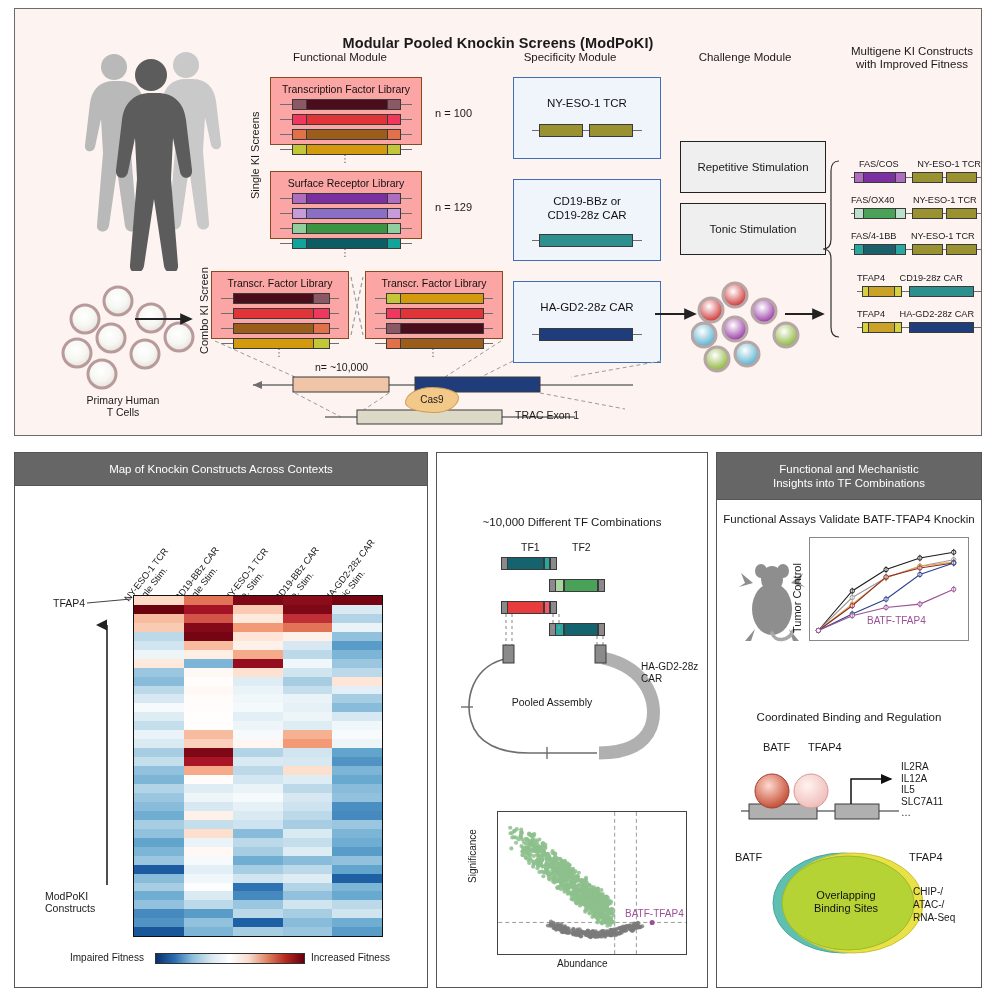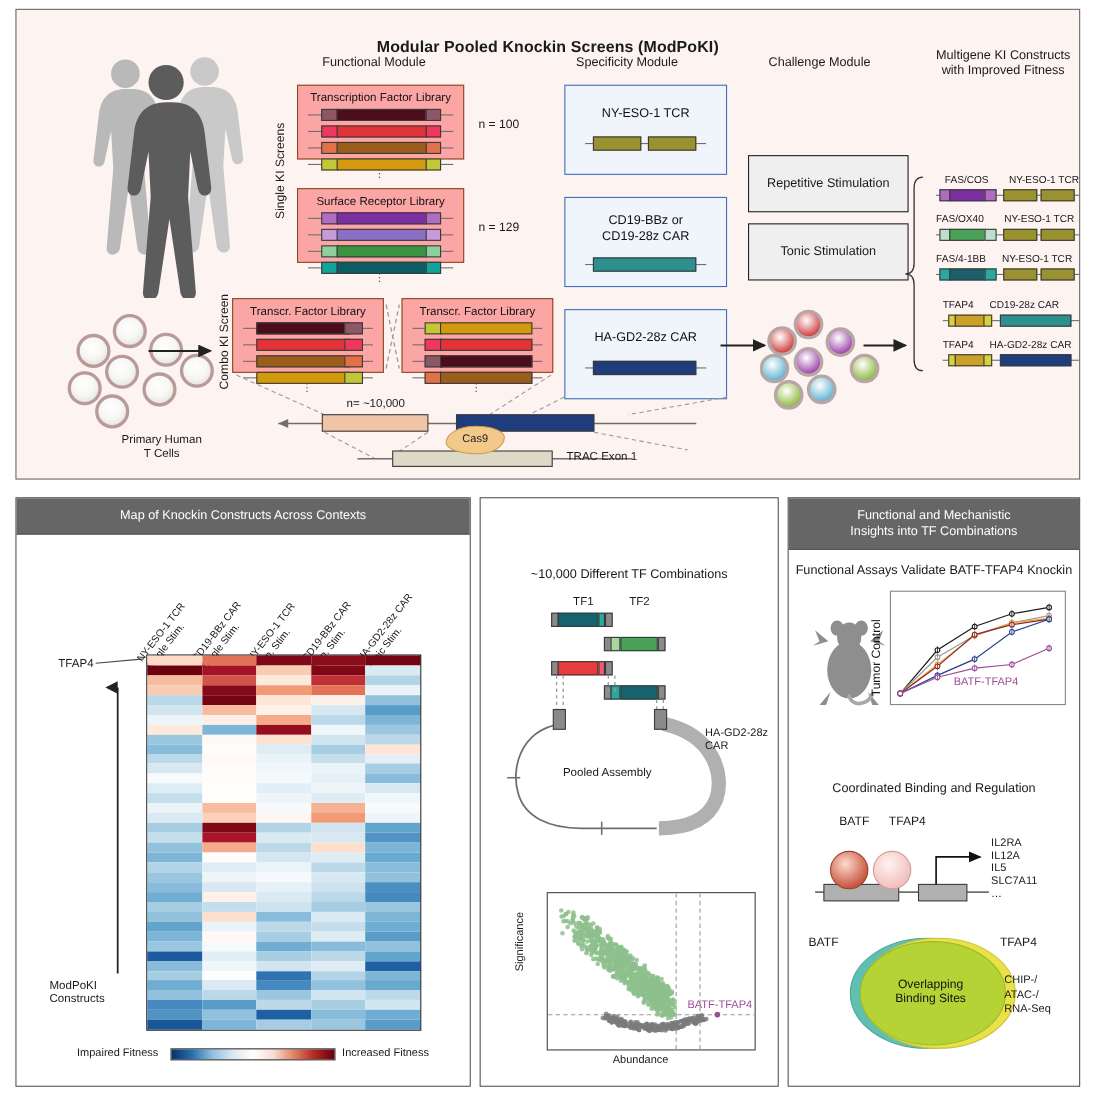--- a/index.html
+++ b/index.html
@@ -140,21 +140,21 @@
         <circle cx="30" cy="48" r="14"></circle>
           <circle cx="63" cy="30" r="14"></circle>
         <circle cx="96" cy="47" r="14"></circle>
           <circle cx="22" cy="82" r="14"></circle>
         <circle cx="56" cy="67" r="14"></circle>
           <circle cx="90" cy="83" r="14"></circle>
         <circle cx="124" cy="66" r="14"></circle>
           <circle cx="47" cy="103" r="14"></circle>
       </g>
     </svg>
-    <div class="smalltxt" style="left:72px;top:385px;text-align:center;width:120px;">
+    <div class="smalltxt" style="left:48px;top:385px;text-align:center;width:120px;">
       <span>Primary Human</span><br>
       <span>T Cells</span>
     </div>
 
     <div class="col-head" style="left:240px;top:42px;width:170px;">Functional Module</div>
     <div class="col-head" style="left:475px;top:42px;width:160px;">Specificity Module</div>
     <div class="col-head" style="left:650px;top:42px;width:160px;">Challenge Module</div>
     <div class="col-head" style="left:822px;top:36px;width:150px;">
       <span>Multigene KI Constructs</span><br>
       <span>with Improved Fitness</span>

